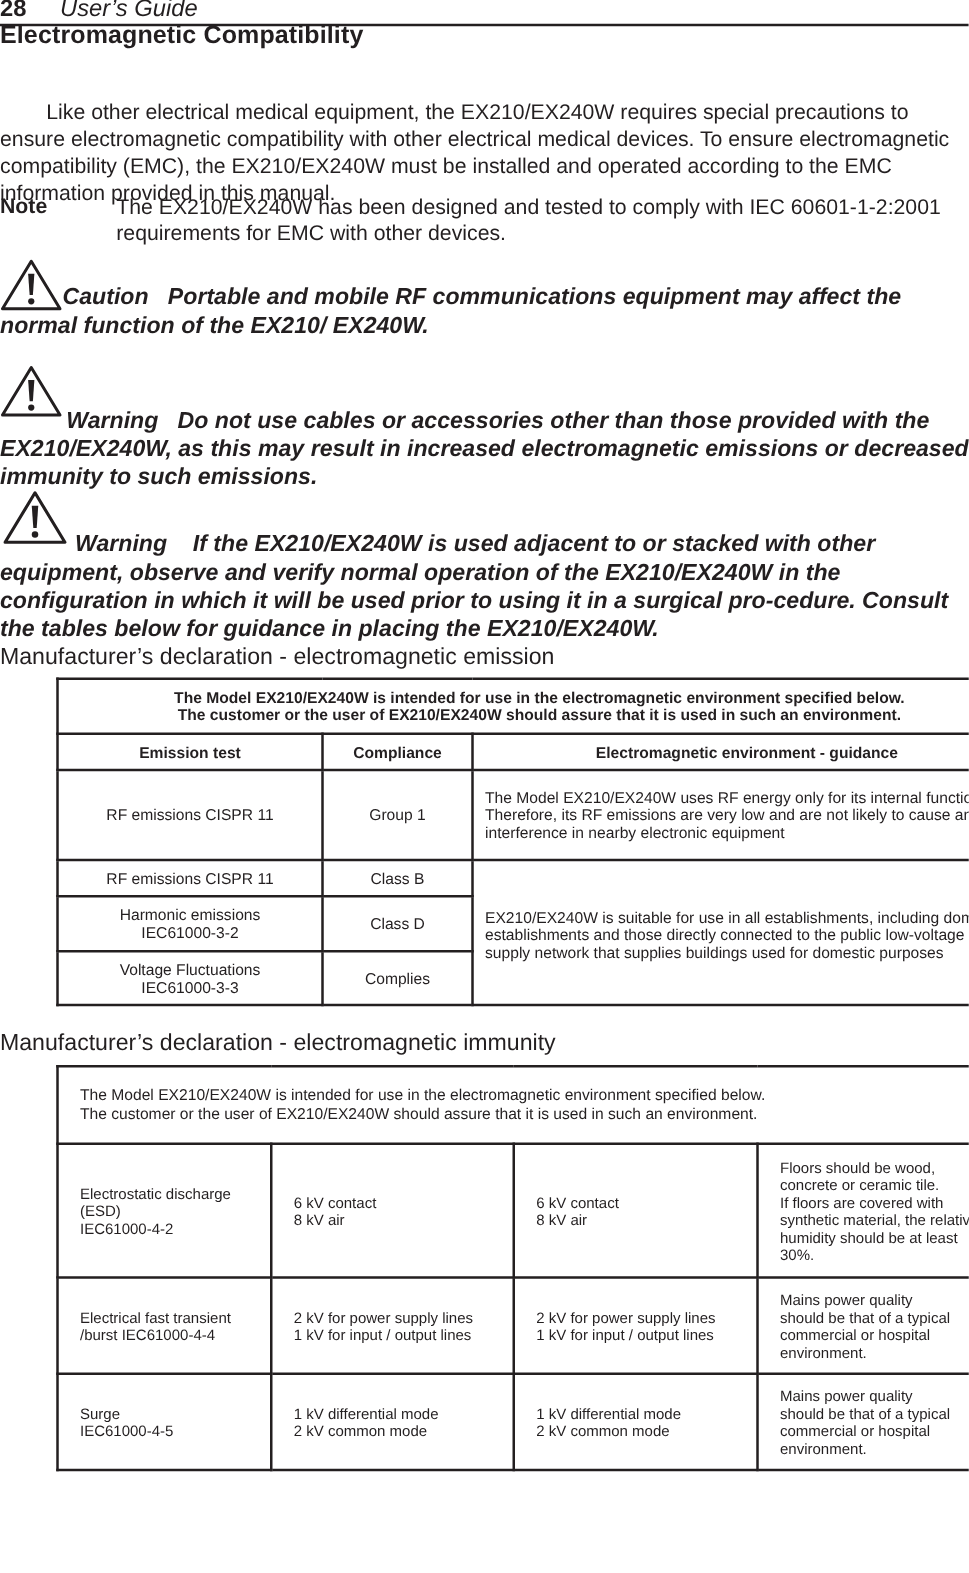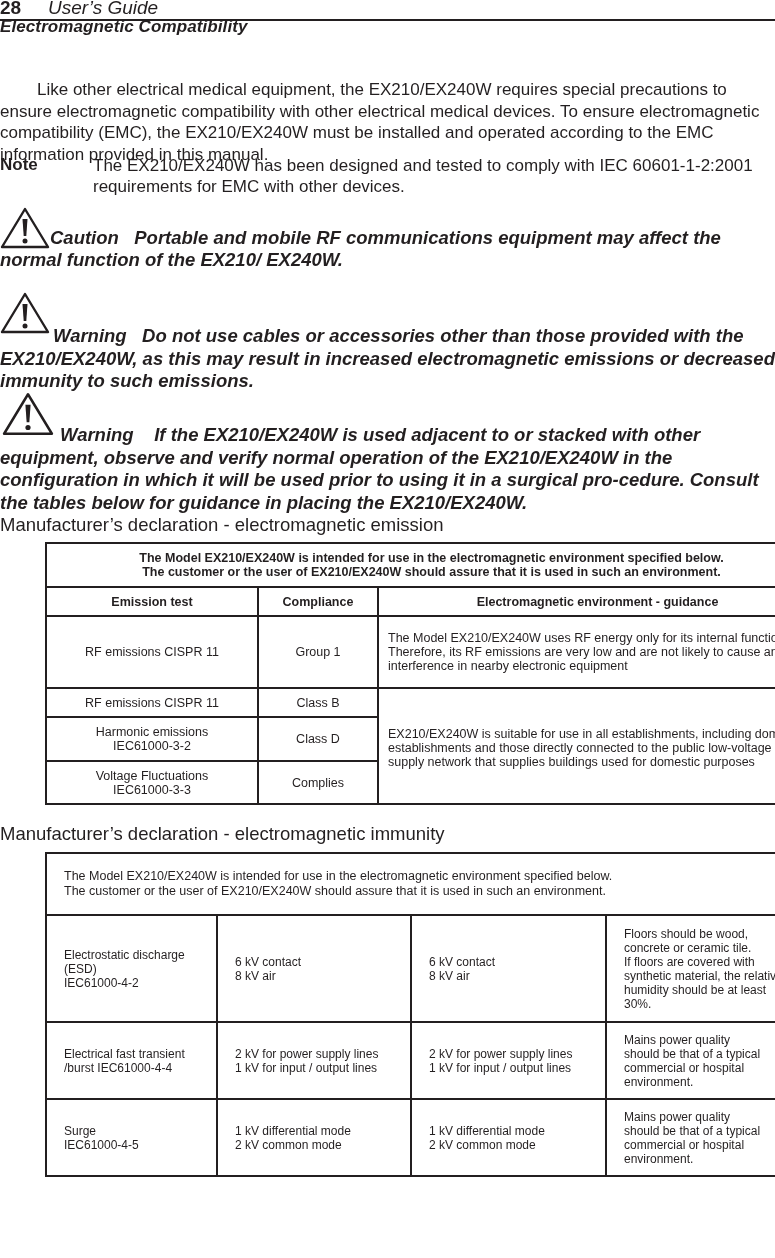--- a/index.html
+++ b/index.html
@@ -1,21 +1,21 @@
 <!DOCTYPE html>
 <html><head>
 <meta charset="utf-8">
 <style>
   html, body { margin:0; padding:0; background:#fff; }
   body { width:775px; height:1258px; position:relative; overflow:hidden; color:#231f20; font-family:"Liberation Sans", sans-serif; }
   .abs { position:absolute; }
   .hdr-num { left:0; top:-3px; font-size:19px; font-weight:bold; }
   .hdr-title { left:48px; top:-3px; font-size:19px; font-style:italic; }
   .hdr-rule { left:0; top:19px; width:775px; height:2px; background:#231f20; }
-  .h1 { left:0; top:17px; font-size:17px; font-weight:bold; font-style:italic; letter-spacing:0.1px; }
+  .h1 { left:0; top:17px; font-size:20px; font-weight:bold; letter-spacing:0.1px; }
   .body-text { left:0; top:58px; width:775px; font-size:17px; line-height:21.5px; }
   .indent { padding-left:37px; }
   .note-label { left:0; top:155px; font-size:17px; font-weight:bold; }
   .note-text { left:93px; top:155px; width:670px; font-size:17px; line-height:21px; }
   .warn { font-size:18.5px; font-weight:bold; font-style:italic; line-height:22.5px; width:775px; left:0; }
   .tri { display:inline-block; width:50px; height:42px; vertical-align:bottom; }
   .h2 { left:0; font-size:18.5px; font-weight:normal; }
   table { border-collapse:collapse; position:absolute; left:1px;margin-left:44px; }
   td { border:2px solid #231f20; padding:0 6px; font-size:12.5px; line-height:14px; }
   .emis td { text-align:center; }

